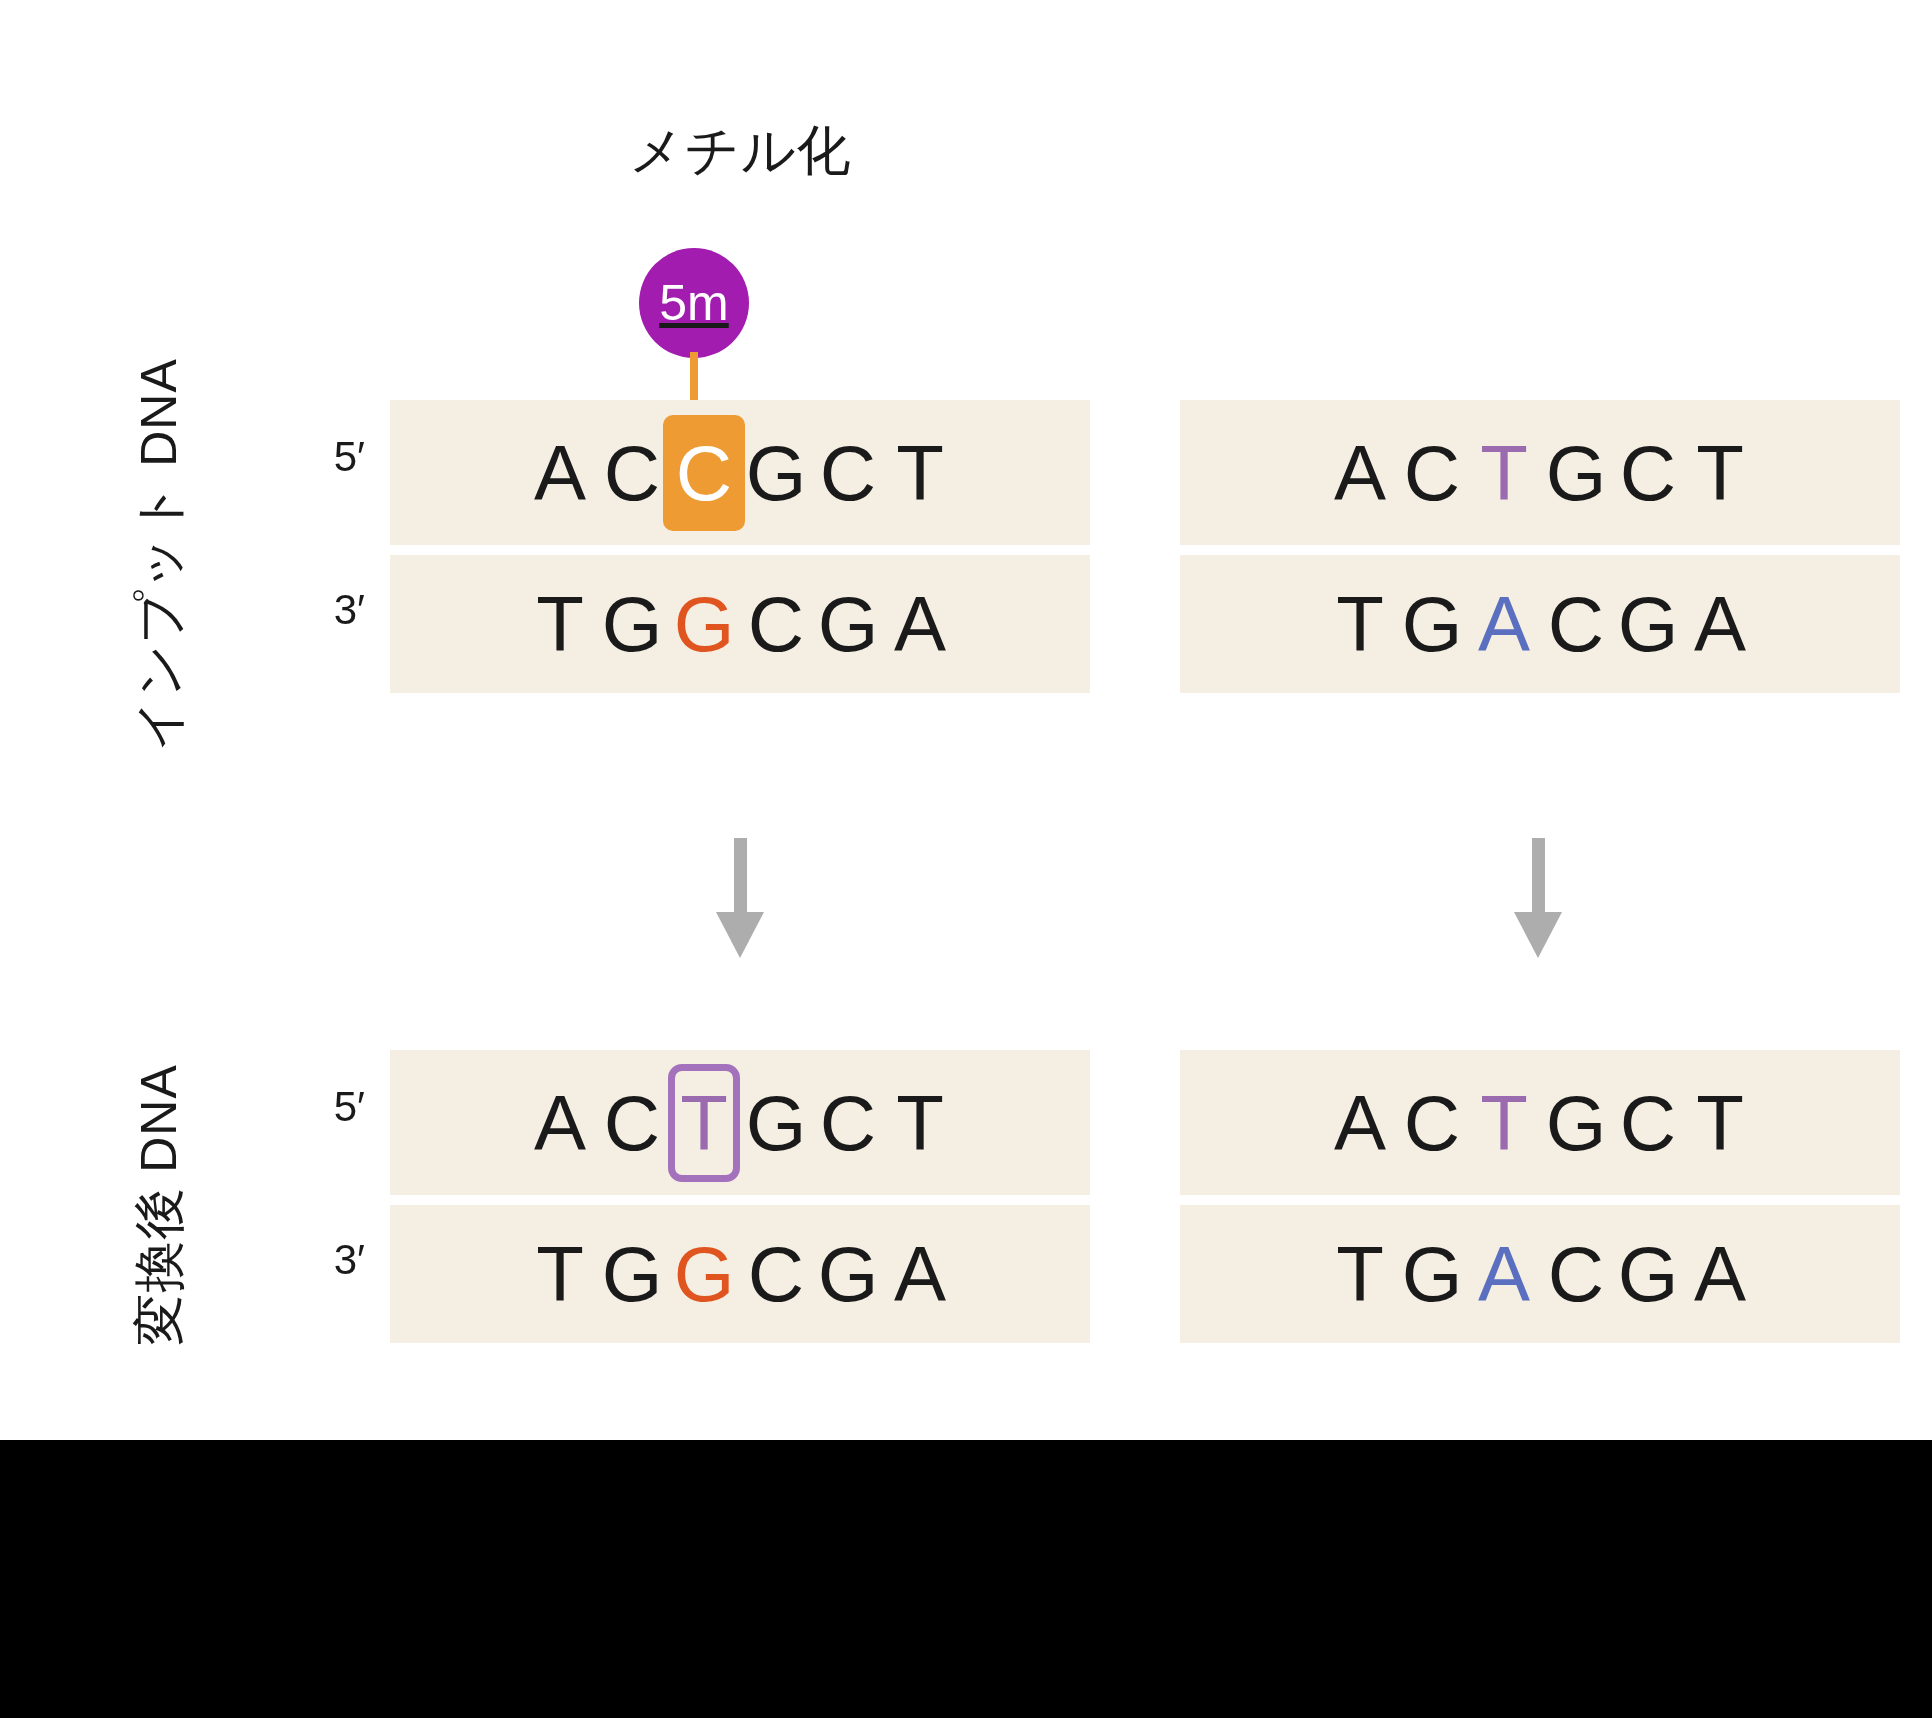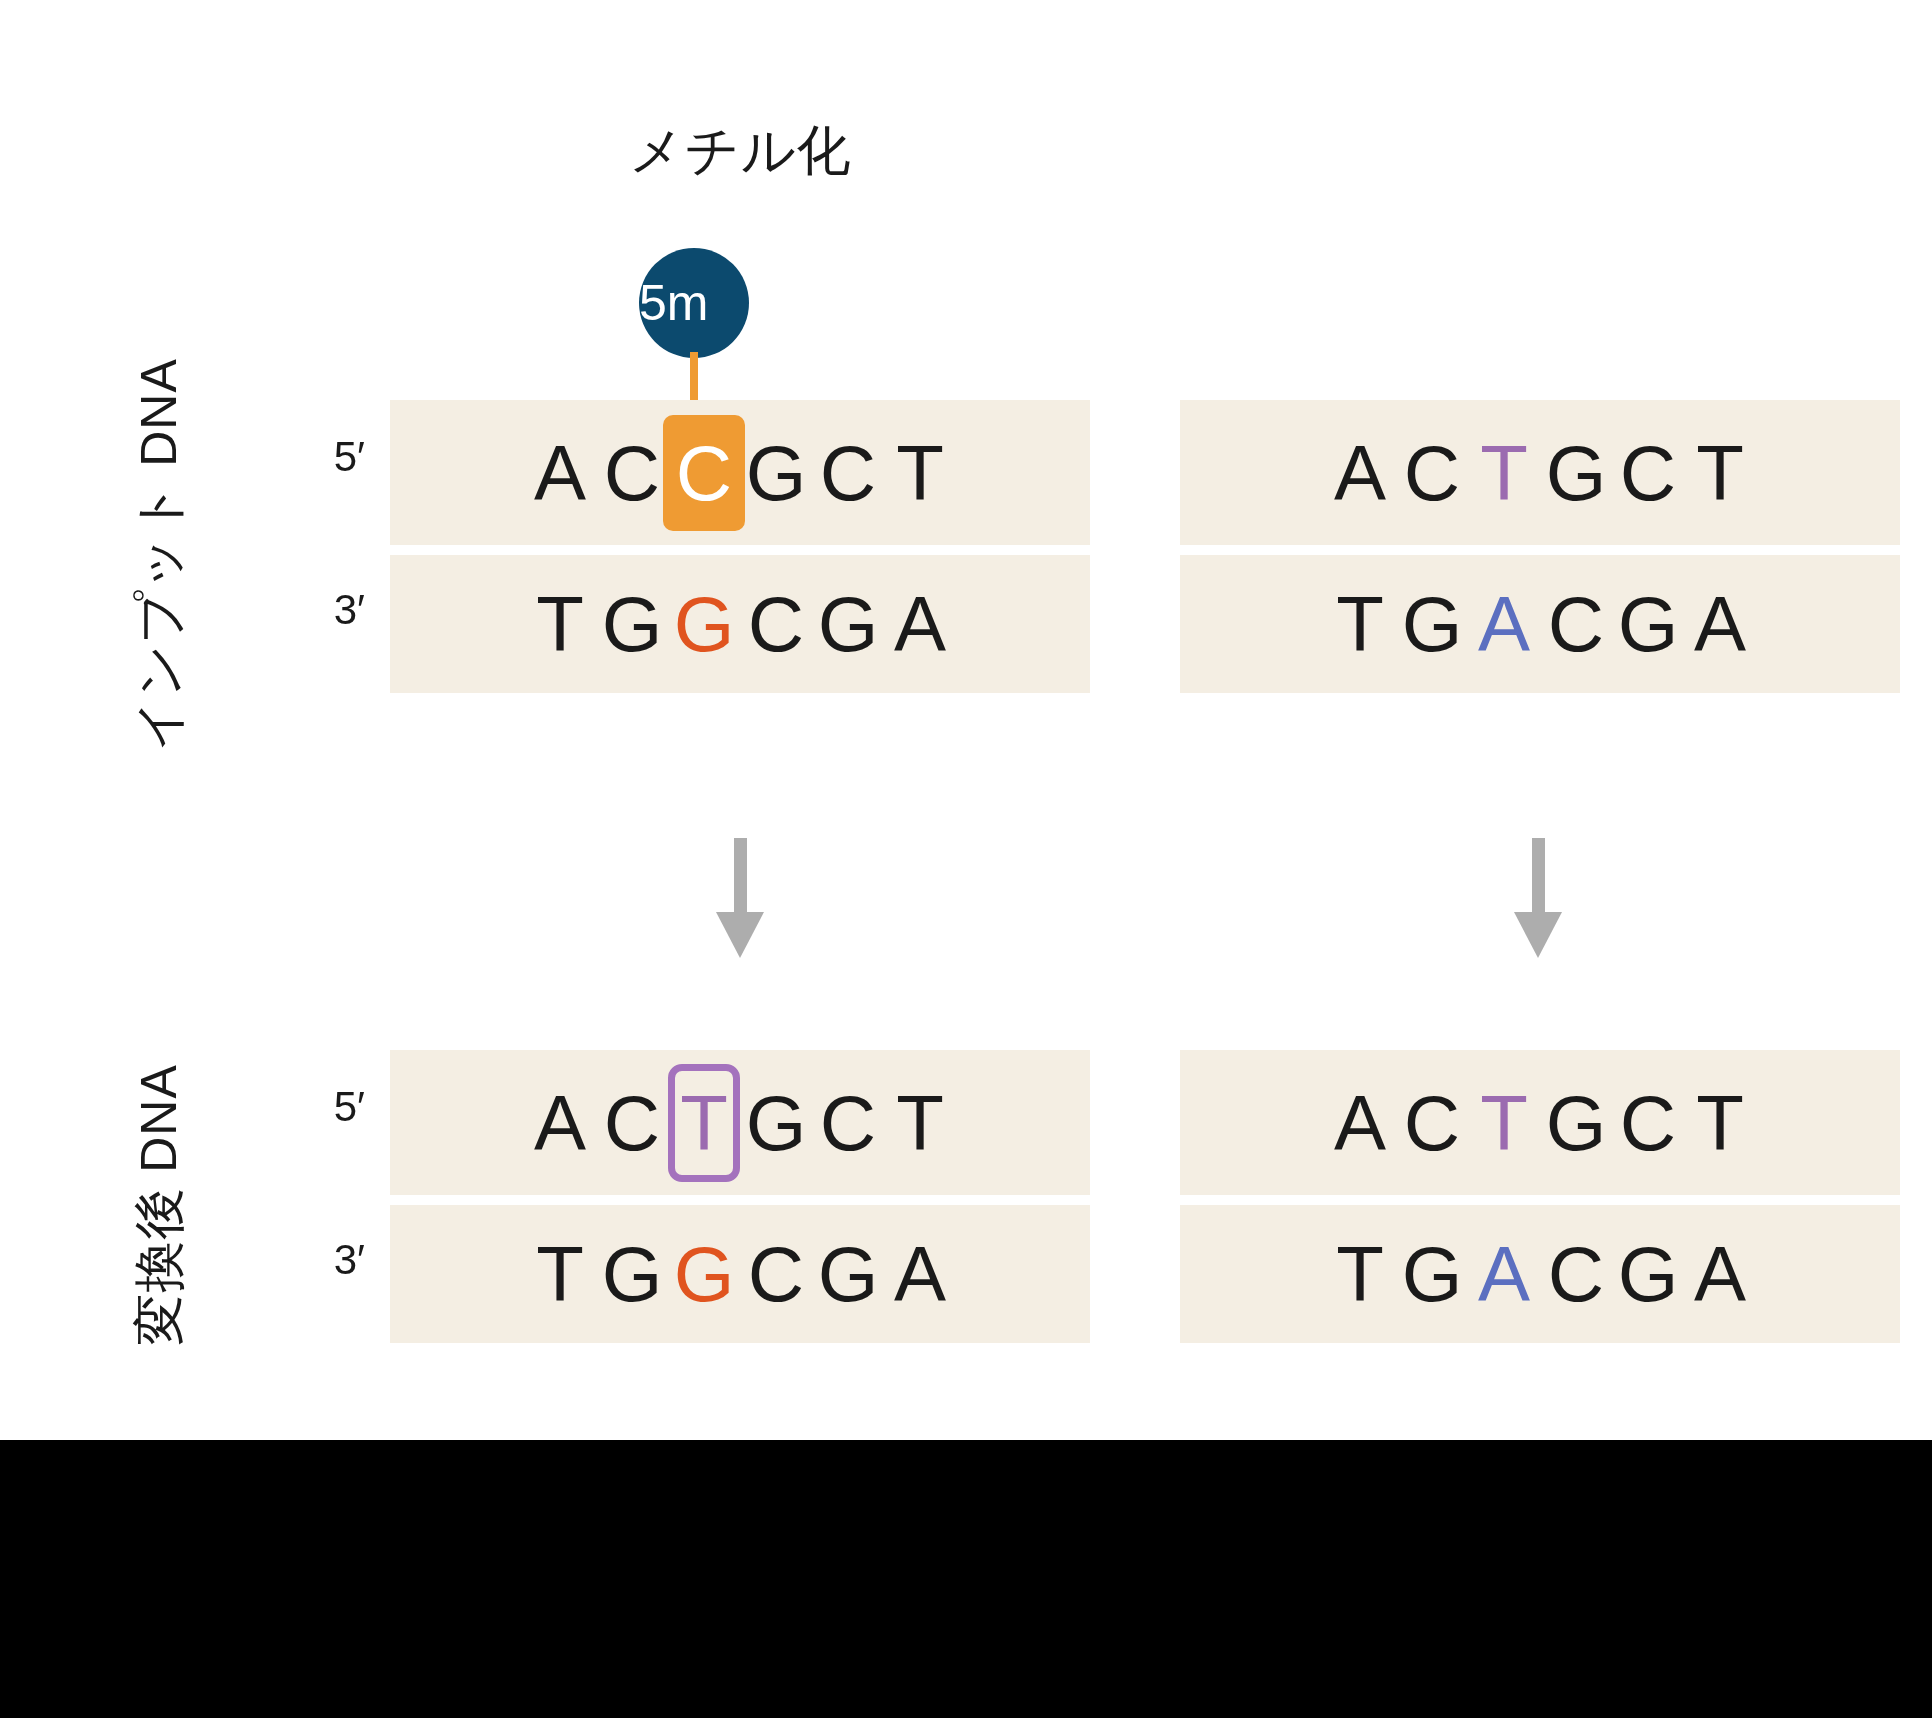--- a/index.html
+++ b/index.html
@@ -162,23 +162,25 @@
     width: 110px;
     height: 178px;
   }
   #methyl-circle {
     position: absolute;
     left: 0;
     top: 0;
     width: 110px;
     height: 110px;
     border-radius: 50%;
-    background: #0c4a6e;
+    background: #a21caf;
     display: flex;
     align-items: center;
+    justify-content: center;
+    text-decoration: underline;
   }
   #methyl-circle span {
     font-size: 50px;
     line-height: 54px;
     color: #ffffff;
   }
   #methyl-stem {
     position: absolute;
     left: 51px;
     top: 104px;

